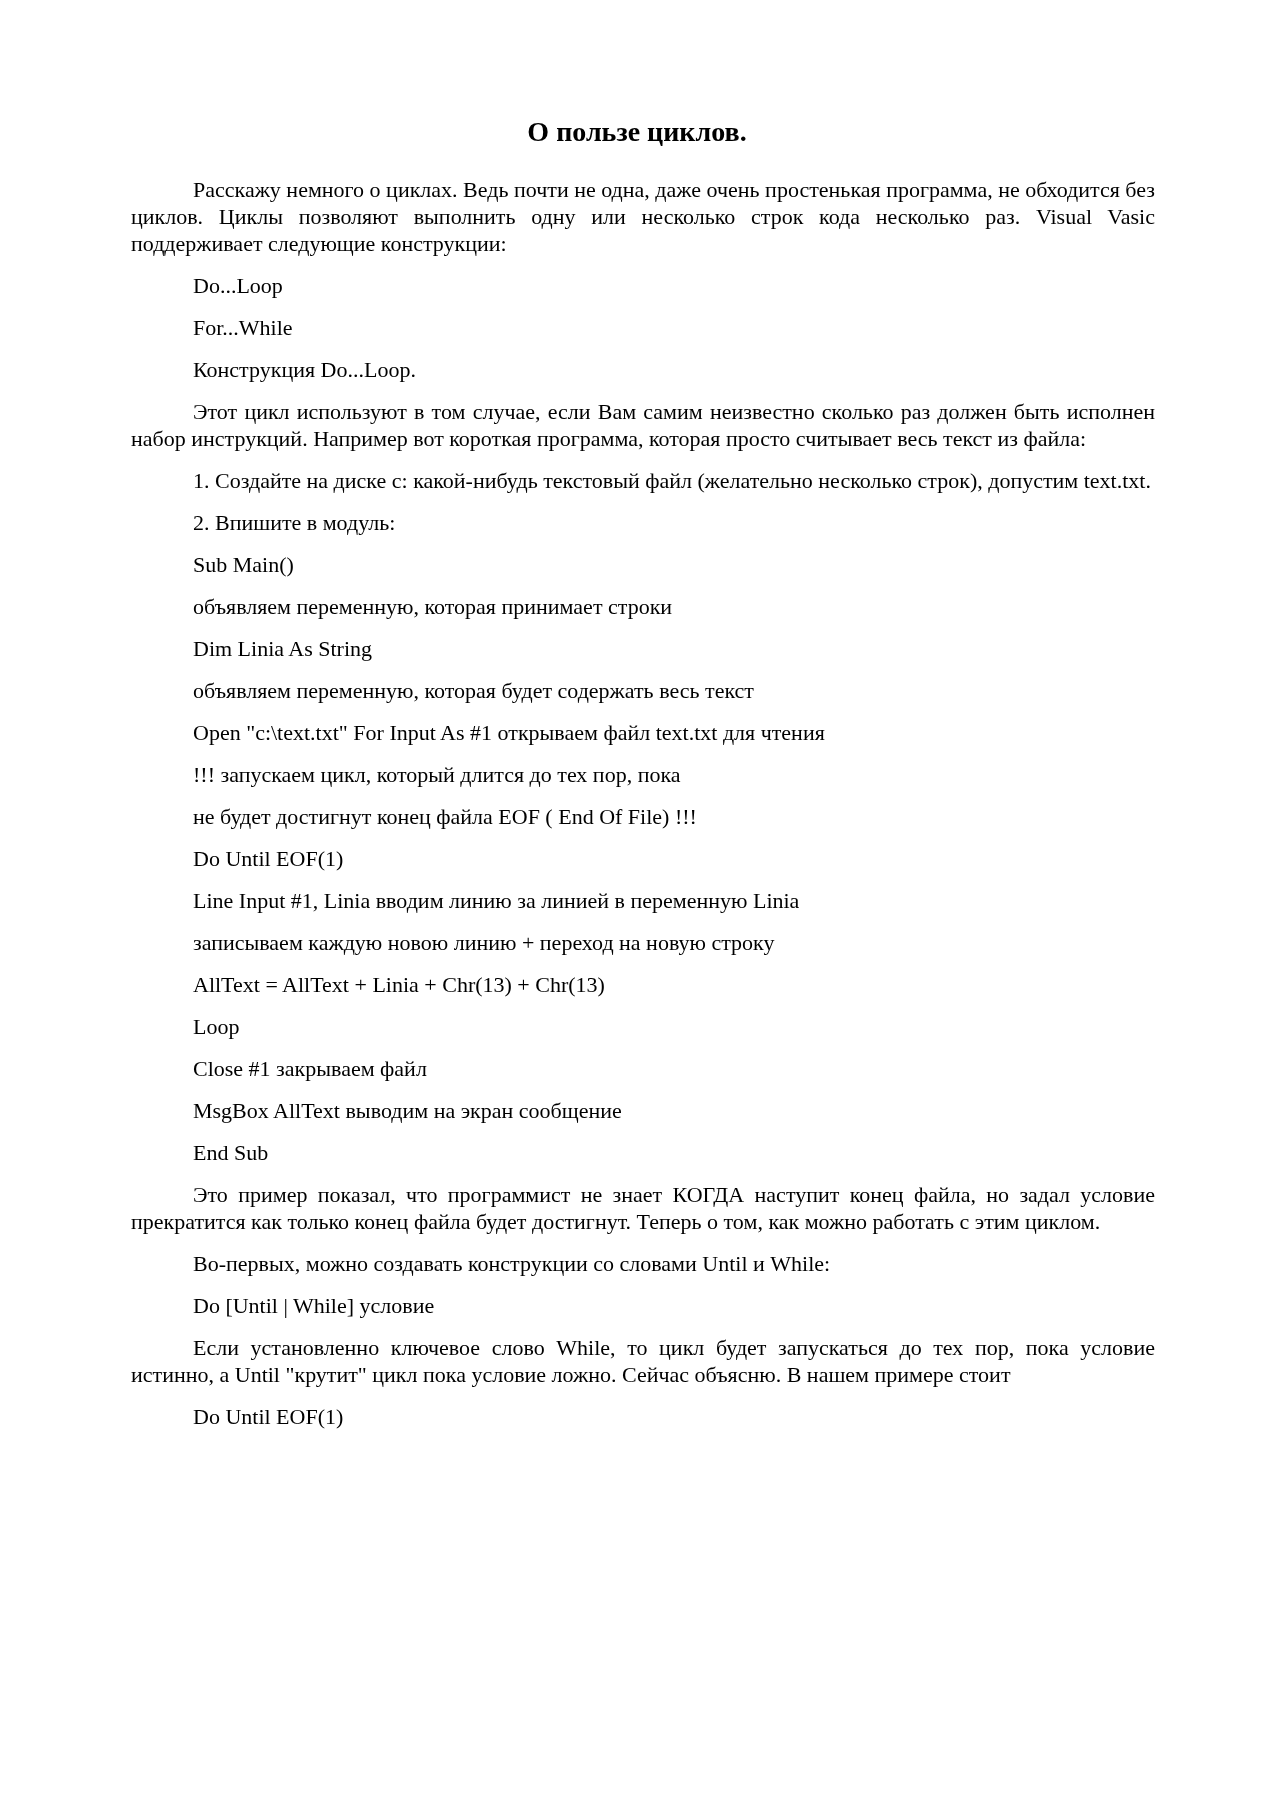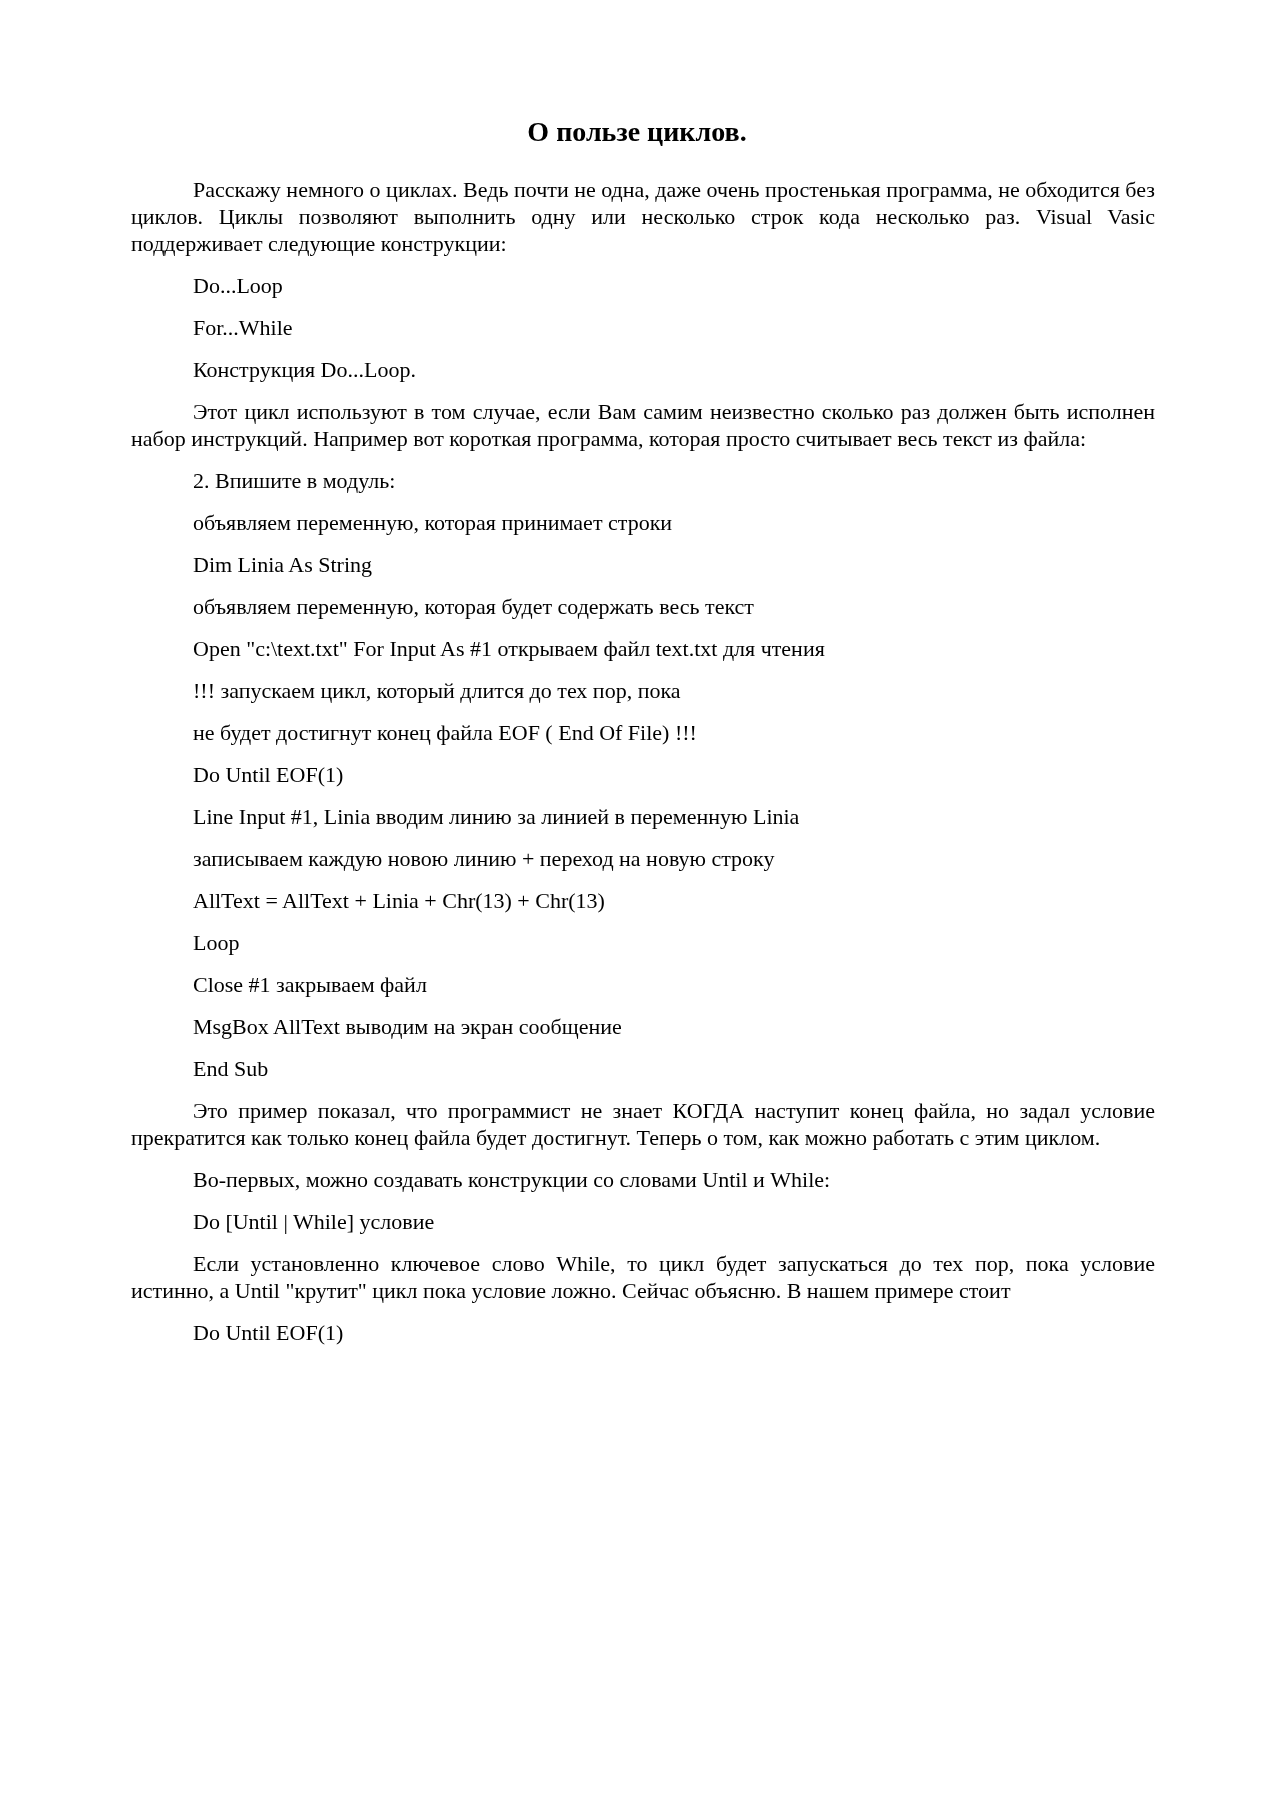--- a/index.html
+++ b/index.html
@@ -40,21 +40,23 @@
 <body>
 
 <div class="page">
   <h1 class="doc-title">О пользе циклов.</h1>
 
   <p class="para">Расскажу немного о циклах. Ведь почти не одна, даже очень простенькая программа, не обходится без циклов. Циклы позволяют выполнить одну или несколько строк кода несколько раз. Visual Vasic поддерживает следующие конструкции:</p>
   <p class="para">Do...Loop</p>
   <p class="para">For...While</p>
   <p class="para">Конструкция Do...Loop.</p>
   <p class="para">Этот цикл используют в том случае, если Вам самим неизвестно сколько раз должен быть исполнен набор инструкций. Например вот короткая программа, которая просто считывает весь текст из файла:</p>
+  <p class="para">1. Создайте на диске с: какой-нибудь текстовый файл (желательно несколько строк), допустим text.txt.</p>
   <p class="para">2. Впишите в модуль:</p>
+  <p class="para">Sub Main()</p>
   <p class="para">объявляем переменную, которая принимает строки</p>
   <p class="para">Dim Linia As String</p>
   <p class="para">объявляем переменную, которая будет содержать весь текст</p>
   <p class="para">Open "c:\text.txt" For Input As #1 открываем файл text.txt для чтения</p>
   <p class="para"> !!! запускаем цикл, который длится до тех пор, пока</p>
   <p class="para"> не будет достигнут конец файла EOF ( End Of File) !!!</p>
   <p class="para">Do Until EOF(1)</p>
   <p class="para"> Line Input #1, Linia вводим линию за линией в переменную Linia</p>
   <p class="para"> записываем каждую новою линию + переход на новую строку</p>
   <p class="para"> AllText = AllText + Linia + Chr(13) + Chr(13)</p>

